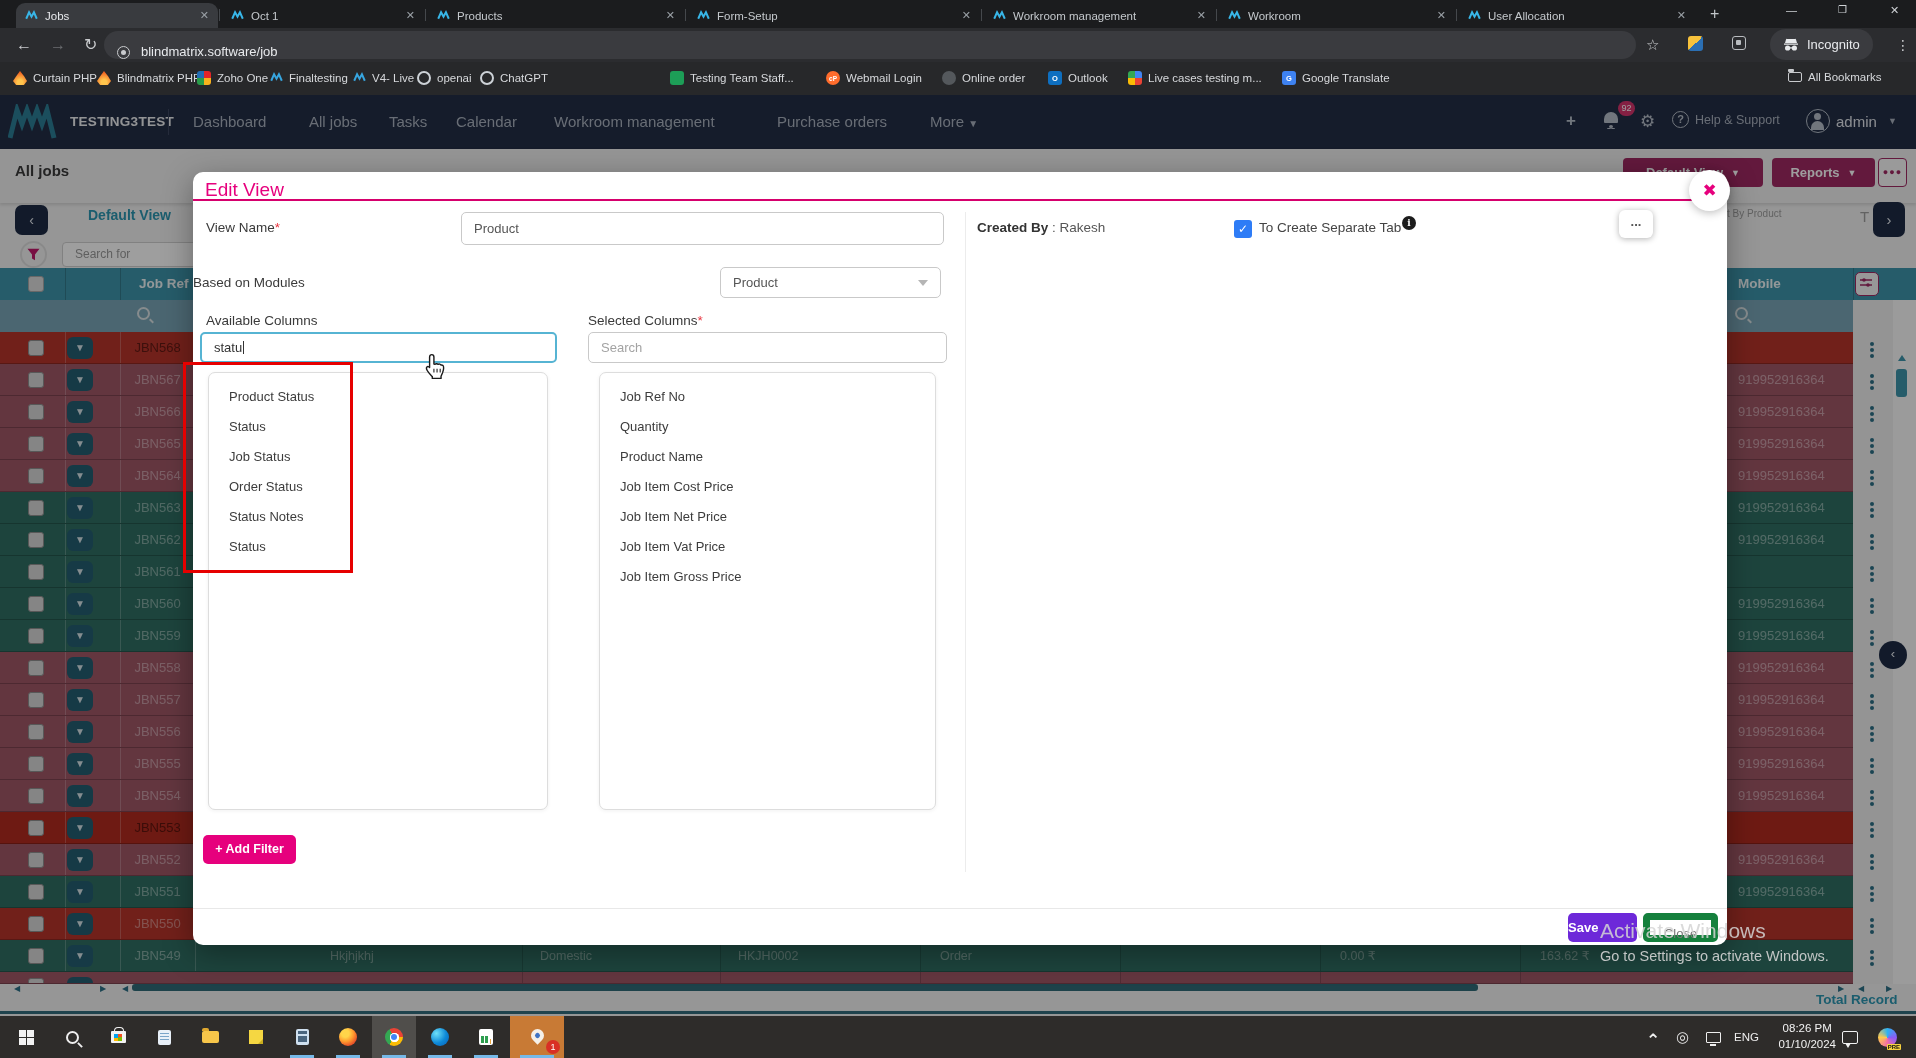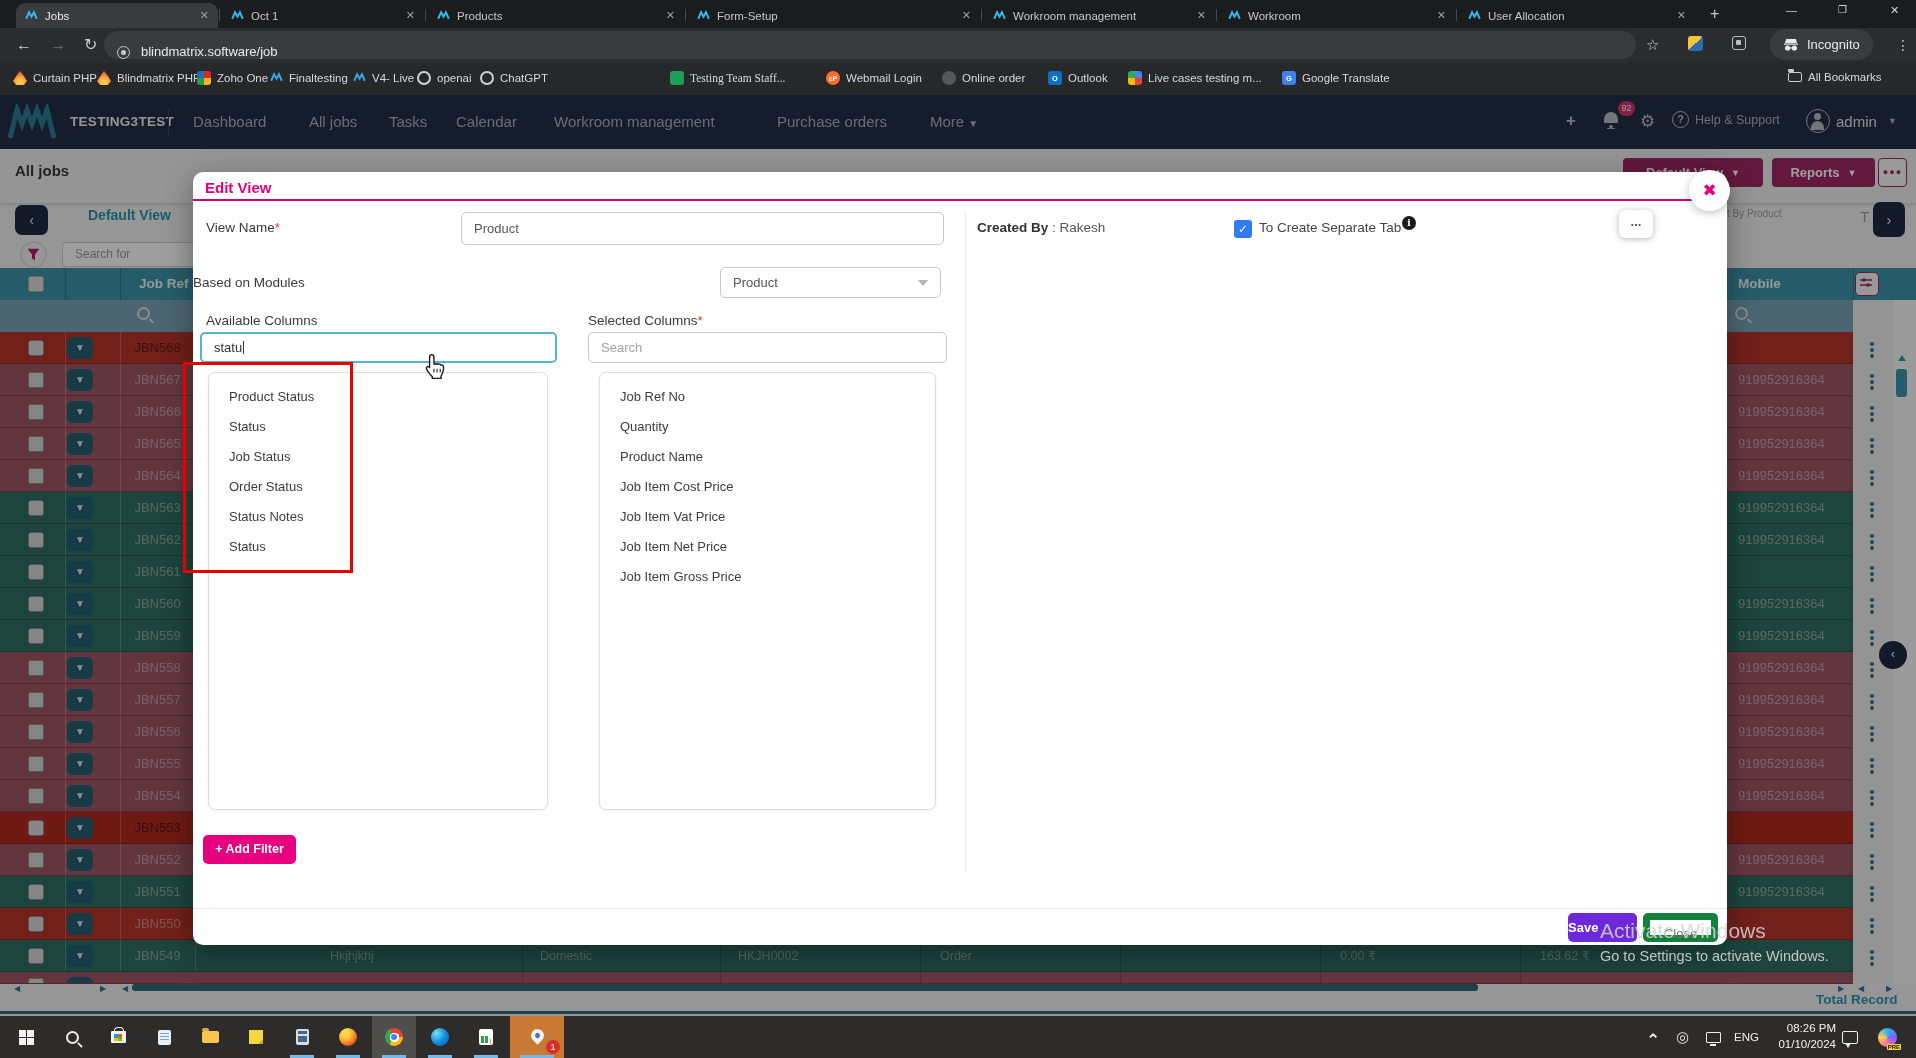--- a/index.html
+++ b/index.html
@@ -80,21 +80,21 @@
 #vthumb{position:absolute;left:3px;top:69px;width:11px;height:28px;background:#3e95ab;border-radius:3px}
 #vup{position:absolute;left:5px;top:55px;width:0;height:0;border-left:4px solid transparent;border-right:4px solid transparent;border-bottom:6px solid #3e95ab}
 #floatleft{position:absolute;left:1879px;top:546px;width:28px;height:28px;background:#1d2b45;border-radius:50%;color:#e8ecf2;font-size:13px;text-align:center;line-height:26px;z-index:6}
 .scrar{position:absolute;top:889px;font-size:8px;color:#2d7086;z-index:6}
 #hthumb{position:absolute;left:132px;top:889px;width:1346px;height:7px;background:#2f6b78;border-radius:3px;z-index:6}
 #totalrec{position:absolute;left:1816px;top:897px;font-size:13.5px;font-weight:bold;color:#2c97b2}
 #bottomline{position:absolute;left:0;top:916px;width:1916px;height:3px;background:#336d7d}
 
 #overlay{position:absolute;inset:0;background:rgba(0,0,0,.38);z-index:50}
 #modal{position:absolute;left:193px;top:77px;width:1534px;height:773px;background:#fff;border-radius:10px;z-index:100;box-shadow:0 8px 30px rgba(0,0,0,.35)}
-#mtitle{position:absolute;left:12px;top:7px;font-size:15px;font-weight:bold;color:#e6007d}
+#mtitle{position:absolute;left:12px;top:7px;font-size:19px;font-weight:normal;color:#e6007d}
 #mheadline{position:absolute;left:0;top:27px;width:100%;height:2px;background:#d6006d}
 #mclose{position:absolute;left:1496px;top:-2px;width:41px;height:41px;background:#fff;border-radius:50%;box-shadow:0 2px 8px rgba(0,0,0,.25);color:#e6007d;font-size:17px;font-weight:bold;text-align:center;line-height:41px}
 .mlabel{font-size:13.5px;color:#3a3a3a}
 .req{color:#e8333e}
 .minput{position:absolute;background:#fff;border:1px solid #c9c9c9;border-radius:5px;font-size:13px;color:#555;padding-left:12px}
 #vnlabel{position:absolute;left:13px;top:40px;line-height:32px}
 #vninput{left:268px;top:40px;width:483px;height:33px;line-height:31px}
 #createdby{position:absolute;left:784px;top:40px;line-height:32px;font-size:13.5px;color:#555}
 #ctcheck{position:absolute;left:1041px;top:48px;width:18px;height:18px;background:#2e7cf6;border-radius:3px;color:#fff;font-size:12px;text-align:center;line-height:18px}
 #ctlabel{position:absolute;left:1066px;top:40px;line-height:32px;font-size:13.5px;color:#444}
@@ -150,21 +150,21 @@
 .tb-orange{width:13px;height:13px;background:#f5f0e8;border-radius:50% 50% 50% 0;transform:rotate(-45deg);position:relative;margin-bottom:4px}
 .tb-orange:after{content:"";position:absolute;left:4px;top:4px;width:5px;height:5px;border-radius:50%;background:#3f74c4}
 .badge1{position:absolute;right:4px;bottom:4px;width:14px;height:14px;background:#d93025;border-radius:50%;color:#fff;font-size:9px;text-align:center;line-height:14px;z-index:2}
 .tray{position:absolute;top:0;height:42px;display:flex;align-items:center;color:#eee}
 .tb-mon{width:15px;height:11px;border:1.5px solid #eee;border-radius:1px;position:relative}
 .tb-mon:after{content:"";position:absolute;left:3px;bottom:-4px;width:6px;height:2px;background:#eee}
 .tb-com{width:16px;height:13px;border:1.5px solid #f2f2f2;border-radius:2px;position:relative;background:#2e2c2a}
 .tb-com:after{content:"";position:absolute;left:2px;bottom:-5px;width:0;height:0;border-left:3px solid transparent;border-right:3px solid transparent;border-top:5px solid #f2f2f2}
 .tb-cop{width:19px;height:19px;border-radius:50%;background:conic-gradient(#2bb3f3,#8a5cf6,#f26ca7,#ffc94d,#2bb3f3);position:relative}
 .pretag{position:absolute;right:-4px;bottom:-3px;background:#f7d23e;color:#111;font-size:6px;font-weight:bold;padding:0 1px;border-radius:1px}
-#clock{position:absolute;right:80px;top:4px;text-align:right;color:#f2f2f2;font-size:11.5px;line-height:16px}
+#clock{position:absolute;right:80px;top:4px;text-align:center;color:#f2f2f2;font-size:11.5px;line-height:16px}
 </style>
 </head>
 <body>
 
 <div id="screen">
 
   <div id="tabstrip">
       <div class="tab active" style="left: 16px; width: 202px;">
         <svg width="13" height="13" viewBox="0 0 16 16">
           <path d="M1.5 12 L5 4 L8 9.5 L11 4 L14.5 12" fill="none" stroke="#38b6e8" stroke-width="2.4"></path>
@@ -274,21 +274,21 @@
         <span>V4- Live</span>
       </div>
       <div class="bm" style="left: 417px;">
         <span class="bi bi-openai"></span>
         <span>openai</span>
       </div>
       <div class="bm" style="left: 480px;">
         <span class="bi bi-openai"></span>
         <span>ChatGPT</span>
       </div>
-      <div class="bm" style="left: 670px; font-family: Liberation Serif, serif;">
+      <div class="bm" style="left: 670px;">
         <span class="bi bi-sheets"></span>
         <span>Testing Team Staff...</span>
       </div>
       <div class="bm" style="left: 826px;">
         <span class="bi bi-cpanel">cP</span>
         <span>Webmail Login</span>
       </div>
       <div class="bm" style="left: 942px;">
         <span class="bi bi-globe"></span>
         <span>Online order</span>
@@ -640,22 +640,22 @@
           <div class="it">Job Status</div>
           <div class="it">Order Status</div>
           <div class="it">Status Notes</div>
           <div class="it">Status</div>
         </div>
       <div id="sellist" class="mlist">
           <div class="it">Job Ref No</div>
           <div class="it">Quantity</div>
           <div class="it">Product Name</div>
           <div class="it">Job Item Cost Price</div>
+          <div class="it">Job Item Net Price</div>
           <div class="it">Job Item Vat Price</div>
-          <div class="it">Job Item Net Price</div>
           <div class="it">Job Item Gross Price</div>
         </div>
       <div id="vdivider"></div>
       <div id="addfilter">+ Add Filter</div>
       <div id="mfootline"></div>
       <div id="savebtn">Save</div>
       <div id="closebtn">Close</div>
     </div>
     <div id="redbox"></div>
     <div id="handcursor"><svg width="22" height="27" viewBox="0 0 20 25">

